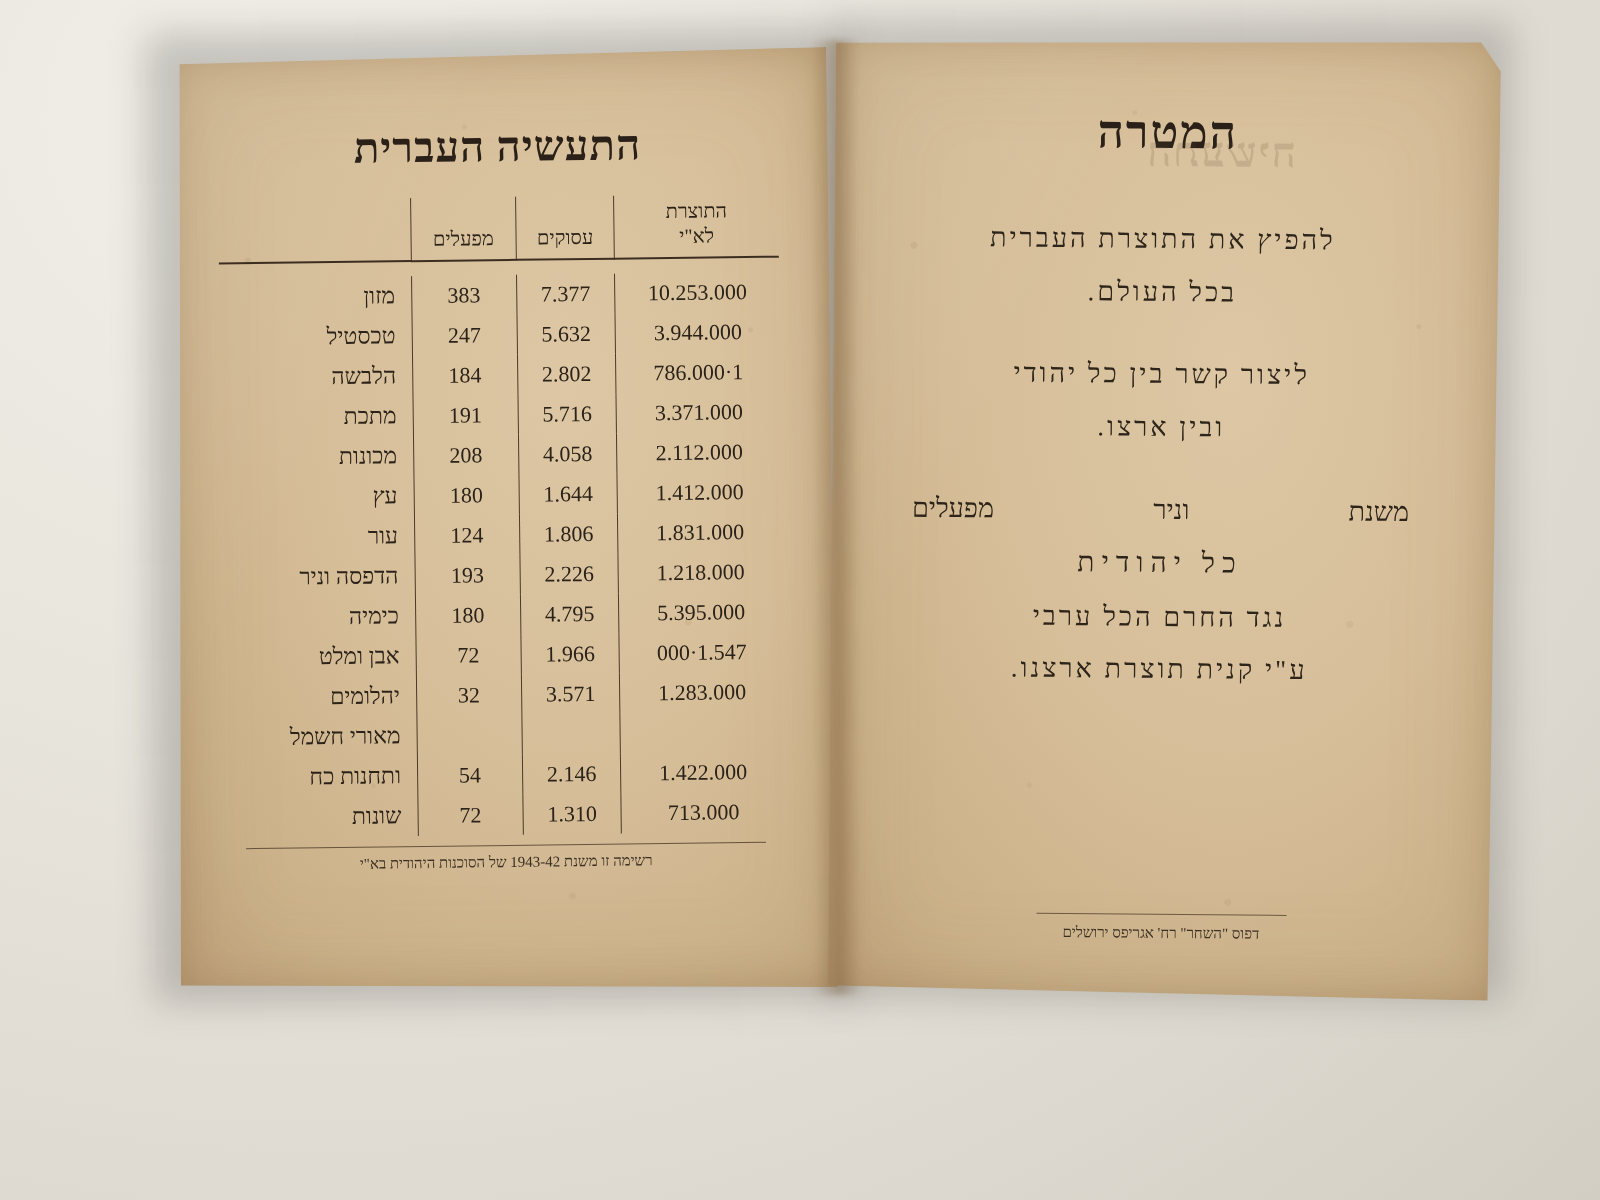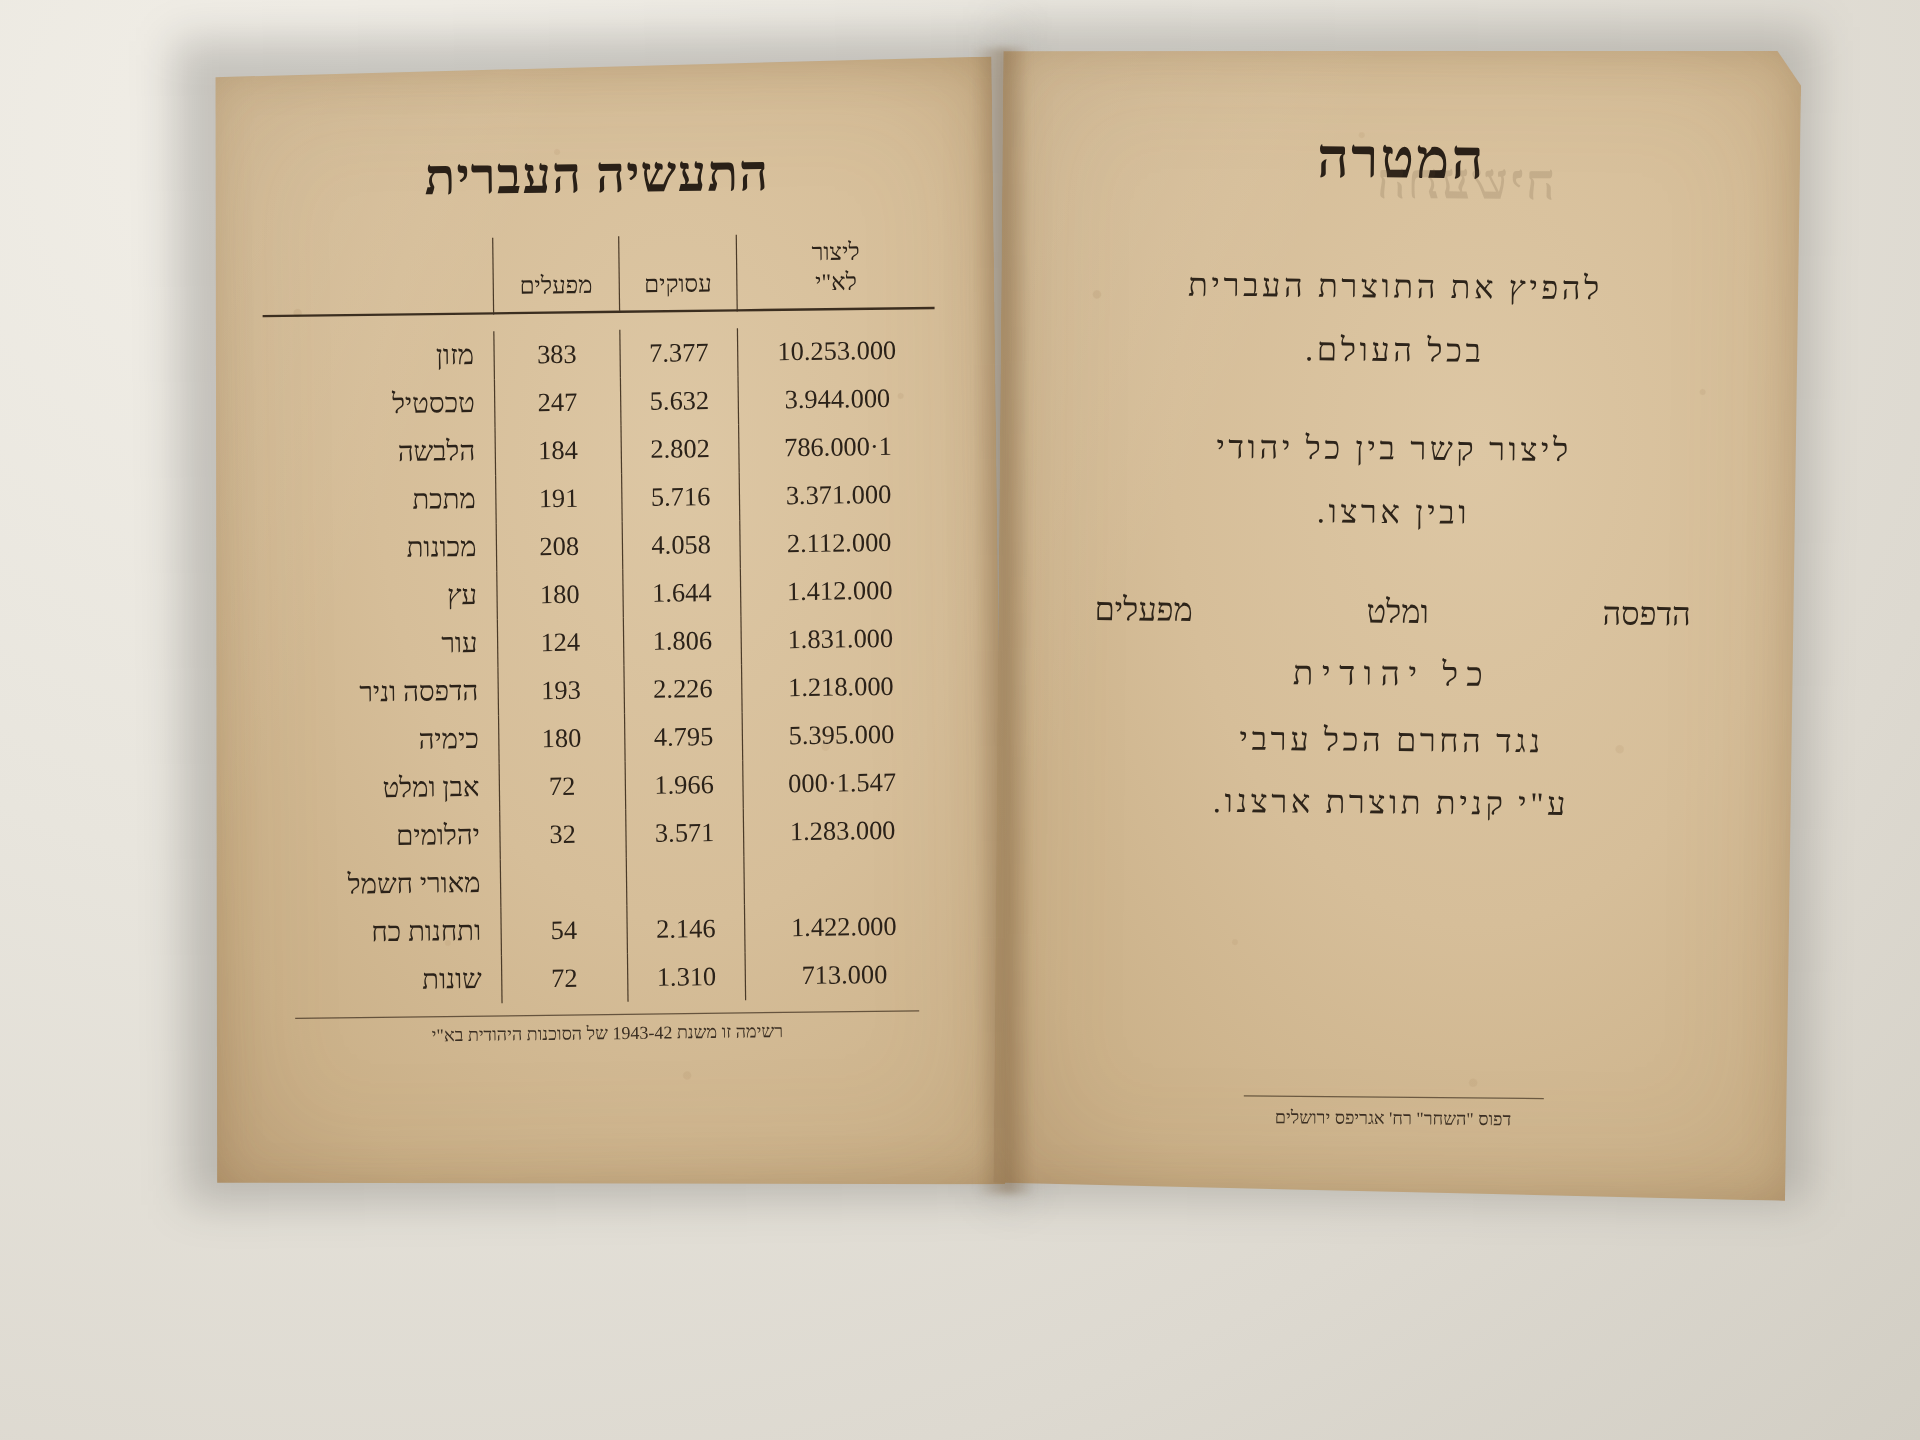--- a/index.html
+++ b/index.html
@@ -181,21 +181,21 @@
 <div class="shadow-right"></div>
 
 <div class="page page-left">
   <div class="page-inner">
     <div class="heading heading-left">התעשיה העברית</div>
 
     <table class="industry">
       <thead>
         <tr>
           <th class="vline">
-            <span>ליצור</span><br>
+            <span>התוצרת</span><br>
             <span>לא"י</span>
           </th>
           <th class="vline">עסוקים</th>
           <th class="vline">מפעלים</th>
           <th></th>
         </tr>
         <tr class="thead-rule">
             <td colspan="4"></td>
           </tr>
       </thead>
@@ -310,22 +310,22 @@
         <span class="aim-line wide">בכל העולם.</span>
       </div>
 
       <div class="aim-block">
         <span class="aim-line wide">ליצור קשר בין כל יהודי</span>
         <span class="aim-line wide">ובין ארצו.</span>
       </div>
 
       <div class="aim-block">
         <div class="justify-row">
-          <span>הדפסה</span>
-          <span>ומלט</span>
+          <span>משנת</span>
+          <span>וניר</span>
           <span>מפעלים</span>
         </div>
         <span class="aim-line spread">כל יהודית</span>
         <span class="aim-line wide">נגד החרם הכל ערבי</span>
         <span class="aim-line wide">ע"י קנית תוצרת ארצנו.</span>
       </div>
 
     </div>
 
     <div class="imprint">

